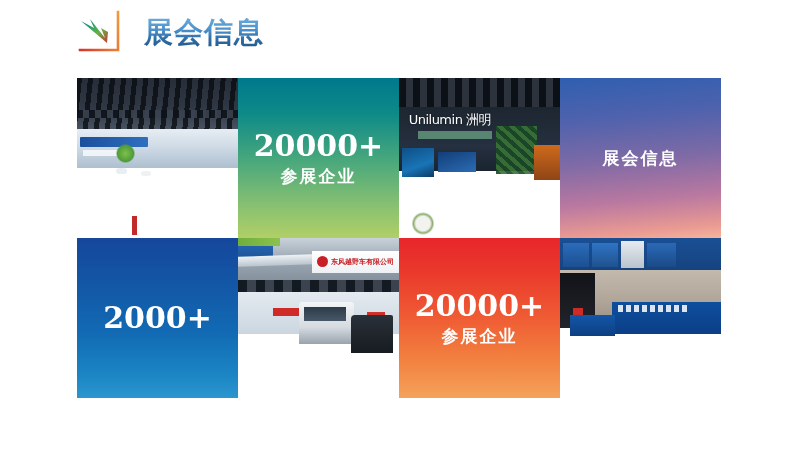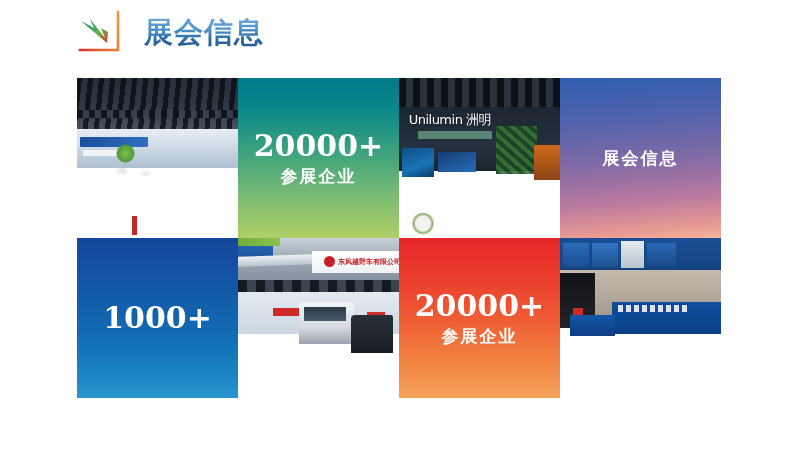--- a/index.html
+++ b/index.html
@@ -223,21 +223,21 @@
     background: linear-gradient(180deg, #2462ae, #1d4e8e);
   }
   .p3-beam {
     left: 0; right: 0; top: 10%; height: 6%;
     background: linear-gradient(180deg, #eef2f6, #b9c4cd);
     transform: skewY(-2deg);
   }
   .p3-signboard {
     left: 46%; top: 8%; width: 54%; height: 14%;
     background: linear-gradient(180deg, #ffffff 0%, #eef1f4 100%);
-    display: flex; align-items: center; gap: 3px; padding-left: 12px;
+    display: flex; align-items: center; gap: 3px; padding-left: 5px;
   }
   .p3-signlogo { width: 11px; height: 11px; border-radius: 50%; background: #c62026; flex: 0 0 auto; }
   .p3-signtext {
     color: #c62026; font-size: 7px; font-weight: bold; white-space: nowrap;
     font-family: "DejaVu Sans", "Liberation Sans", sans-serif;
   }
   .p3-truss {
     left: 0; right: 0; top: 26%; height: 10%;
     background: repeating-linear-gradient(90deg, #141a21 0 9px, #3a434e 9px 18px);
   }
@@ -395,21 +395,21 @@
         <div class="layer p2-crowd"></div>
         <div class="layer p2-flowers"></div>
       </div>
     </div>
 
     <div class="cell cell-stat grad-bluepink">
       <div class="stat-label">展会信息</div>
     </div>
 
     <div class="cell cell-stat grad-blue">
-      <div class="stat-number">1000+</div>
+      <div class="stat-number">2000+</div>
     </div>
 
     <div class="cell">
       <div class="photo">
         <div class="layer p3-ceiling"></div>
         <div class="layer p3-green"></div>
         <div class="layer p3-blue"></div>
         <div class="layer p3-beam"></div>
         <div class="layer p3-signboard">
           <span class="p3-signlogo"></span>

